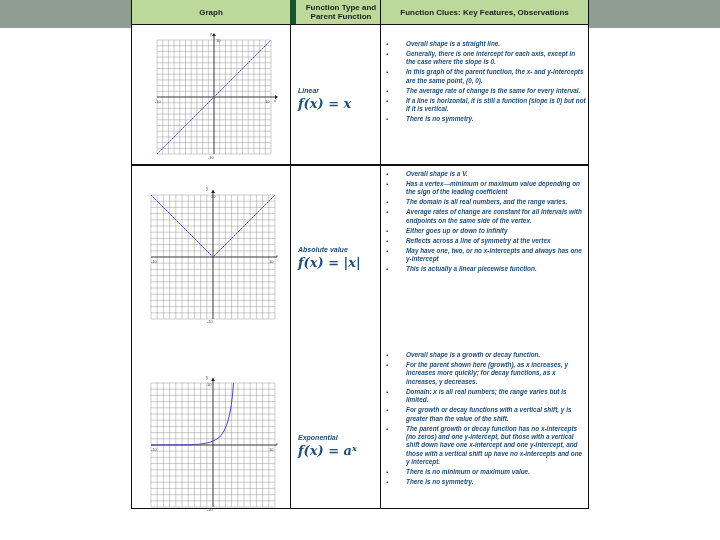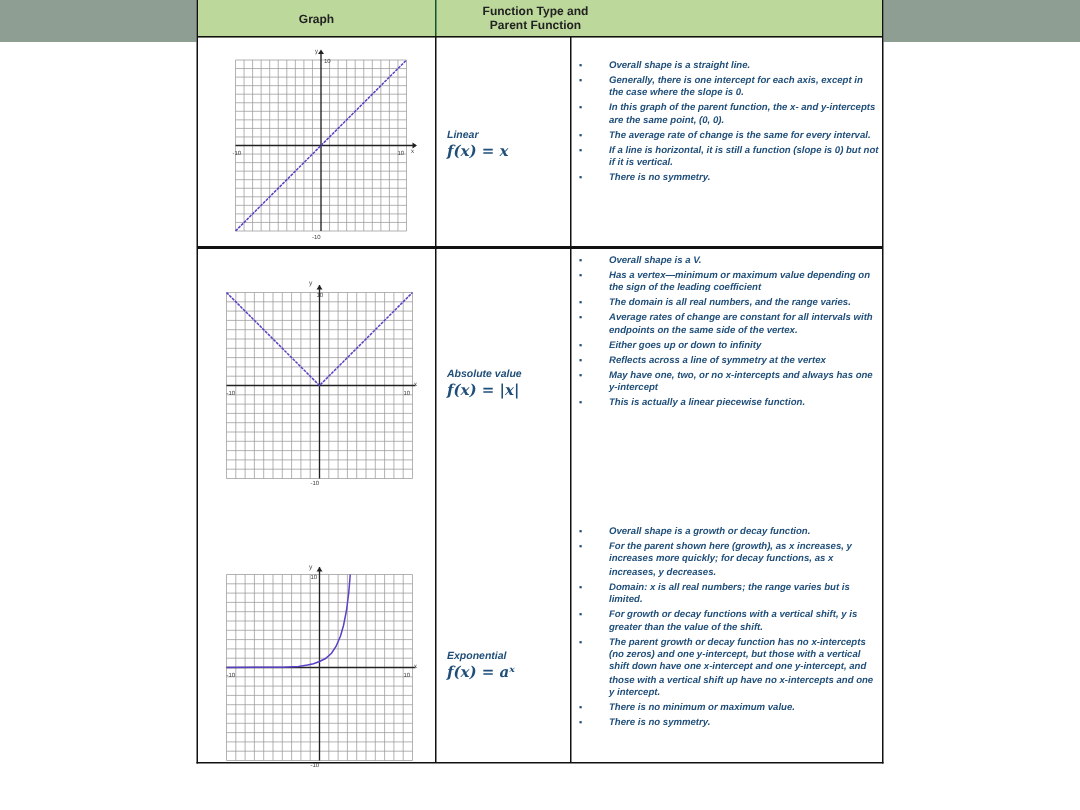--- a/index.html
+++ b/index.html
@@ -21,35 +21,35 @@
     }
     .hdr {
       position: absolute; left: 0; top: 0; right: 0; height: 24px;
       background: #bcd89a; border-bottom: 1.5px solid #111;
     }
     .hdr div {
       position: absolute; top: 0; height: 24px; display: flex; align-items: center; justify-content: center;
       text-align: center; font-size: 8px; font-weight: bold; color: #222; line-height: 9px;
     }
     .hdr .c1 { left: 0; width: 158px; }
-    .hdr .c2 { left: 158px; width: 90px; border-left: 1px solid #14532d; padding-left: 21px; }
+    .hdr .c2 { left: 158px; width: 90px; border-left: 6px solid #14532d; }
     .hdr .c3 { left: 248px; width: 207px; border-left: 1px solid #111; }
 
     .vline { position: absolute; top: 24px; bottom: 0; width: 1px; background: #111; }
     .hline { position: absolute; left: 0; right: 0; height: 1.5px; background: #111; }
 
     .graph { position: absolute; }
     .graph svg { display: block; }
 
     .ftype {
       position: absolute; left: 166px; width: 80px; color: #1f4e79;
       font-style: italic; font-size: 7px; font-weight: bold;
     }
     .ftype .formula {
-      font-family: "DejaVu Serif", serif; font-size: 10px; font-style: italic; font-weight: bold;
+      font-family: "DejaVu Serif", serif; font-size: 13px; font-style: italic; font-weight: bold;
       color: #1f4e79; margin-top: 2px; display: block;
     }
 
     .clues {
       position: absolute; left: 250px; width: 204px; margin: 0; padding: 0; list-style: none;
       color: #1f4e79; font-style: italic; font-weight: bold; font-size: 6.4px; line-height: 8.4px;
     }
     .clues li { position: relative; padding-left: 24px; margin-bottom: 1.6px; }
     .clues li::before {
       content: "\25AA"; position: absolute; left: 4px; top: 0; font-style: normal; color: #1f4e79; font-size: 6px;
@@ -58,20 +58,21 @@
 </head>
 <body>
 
 <div class="band left"></div>
 <div class="band right"></div>
 
 <div class="table">
   <div class="hdr">
     <div class="c1">Graph</div>
     <div class="c2">Function Type and Parent Function</div>
+    <div class="c3">Function Clues:  Key Features, Observations</div>
   </div>
 
   <div class="vline" style="left:158px"></div>
   <div class="vline" style="left:248px"></div>
   <div class="hline" style="top:164px"></div>
 
   <div class="graph" style="left:17px; top:32px;">
     <svg width="130" height="130" viewBox="0 0 130 130">
       <g class="gridg" stroke="#aaa" stroke-width="0.5"></g>
       <g stroke="#999" stroke-width="0.5">

